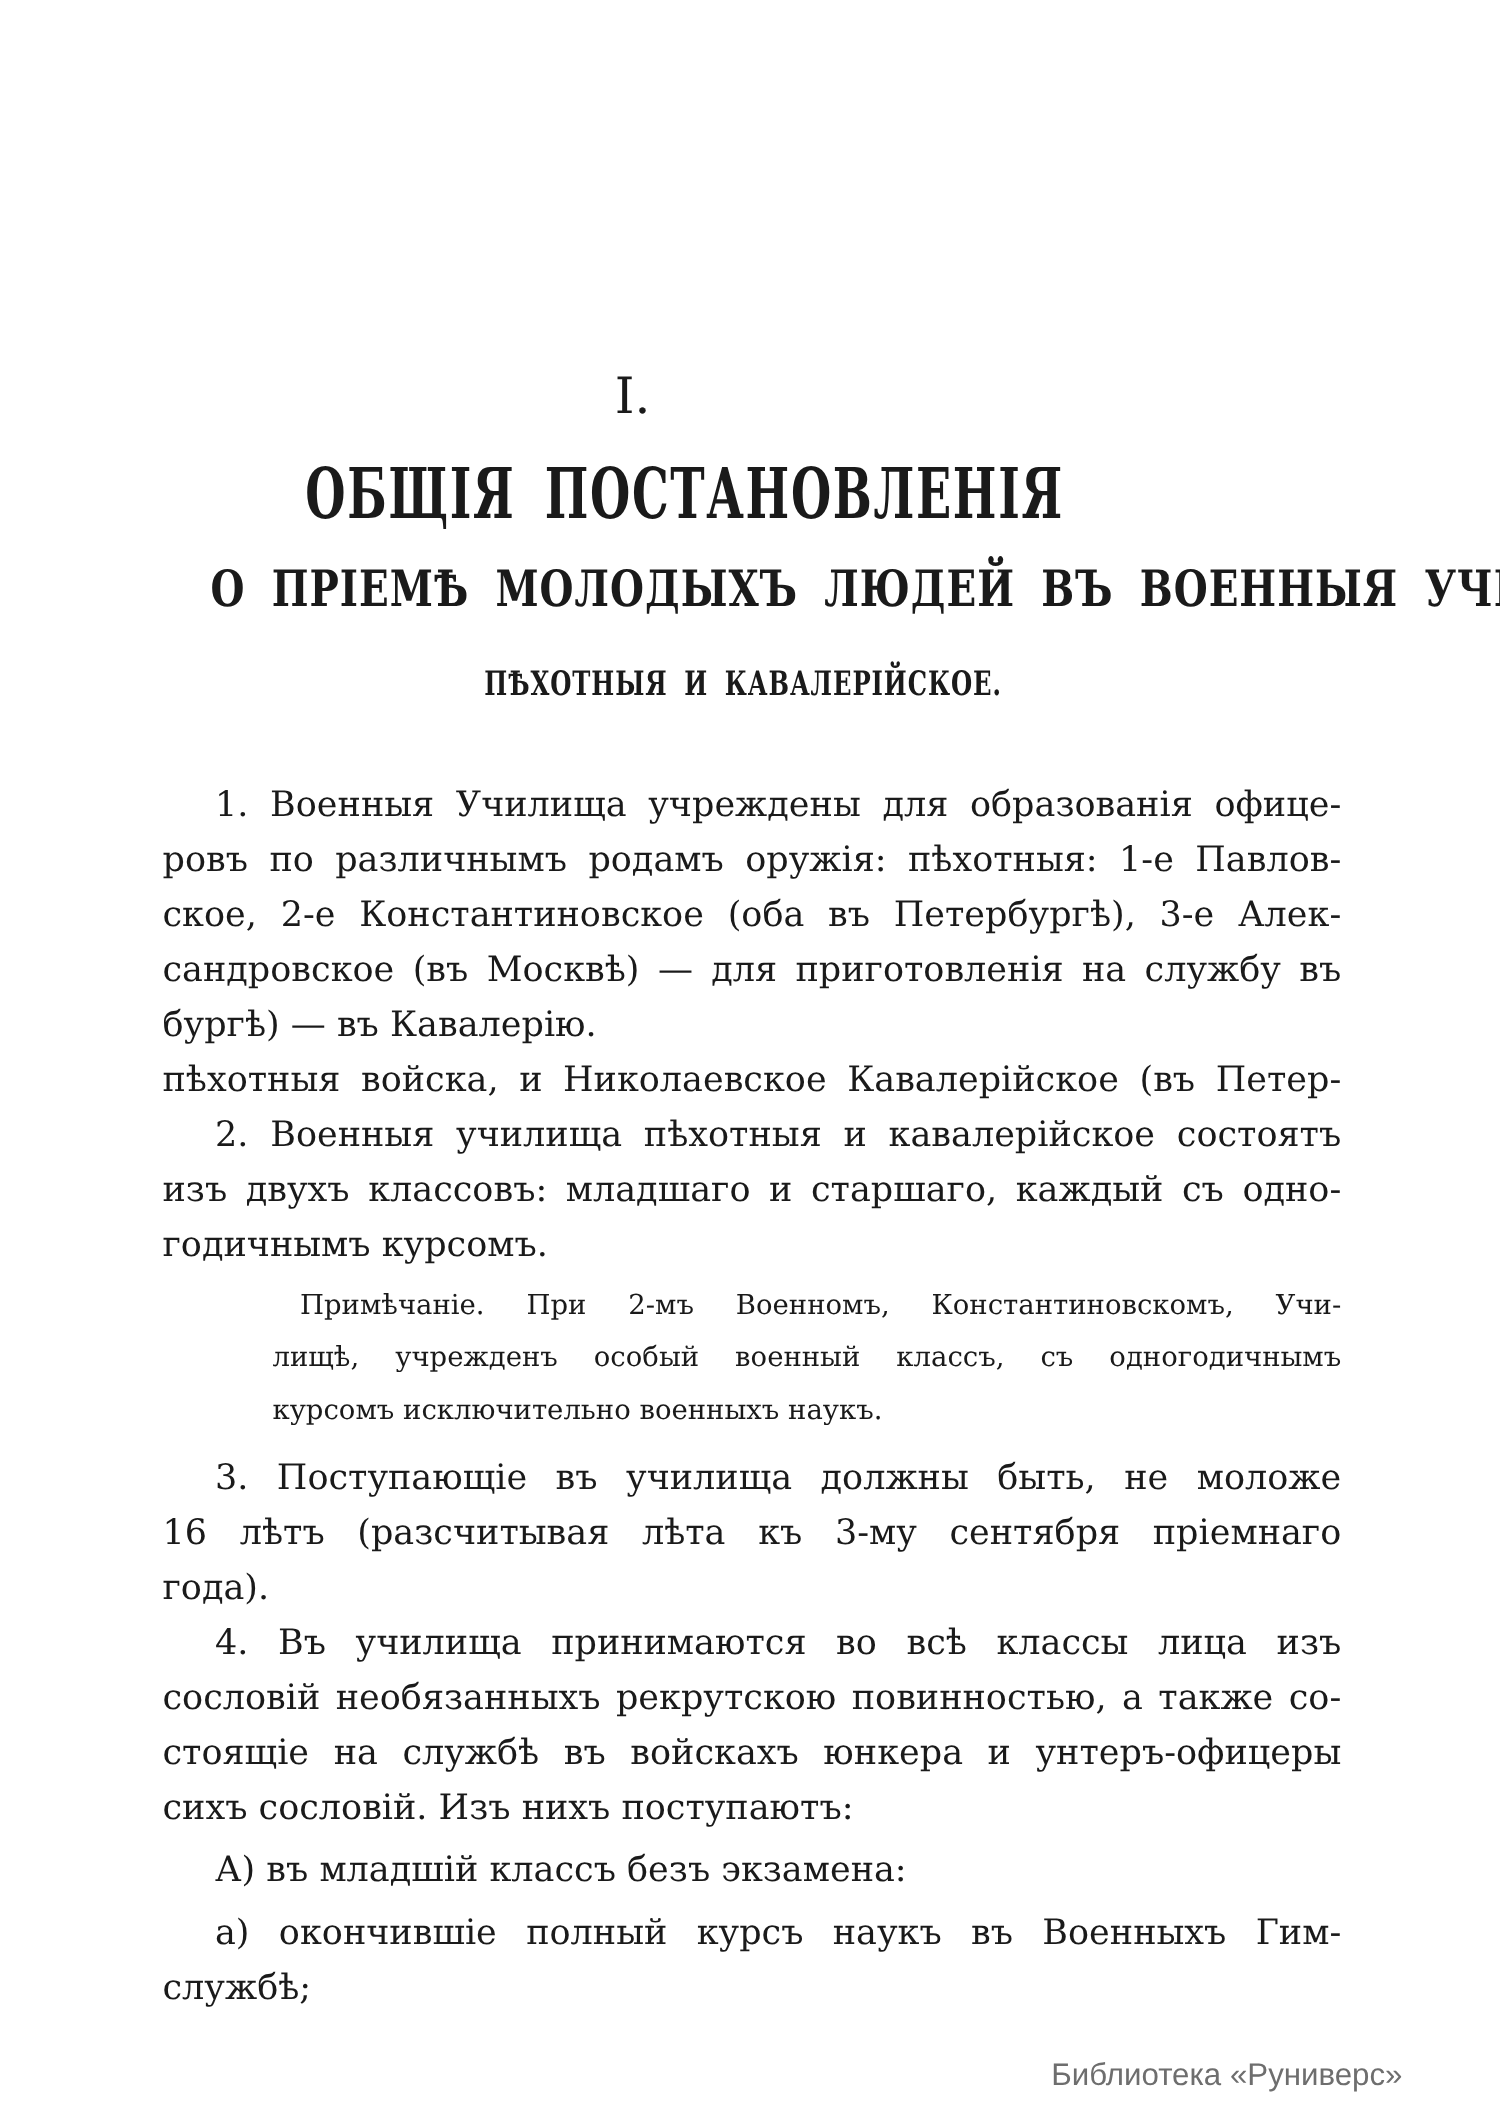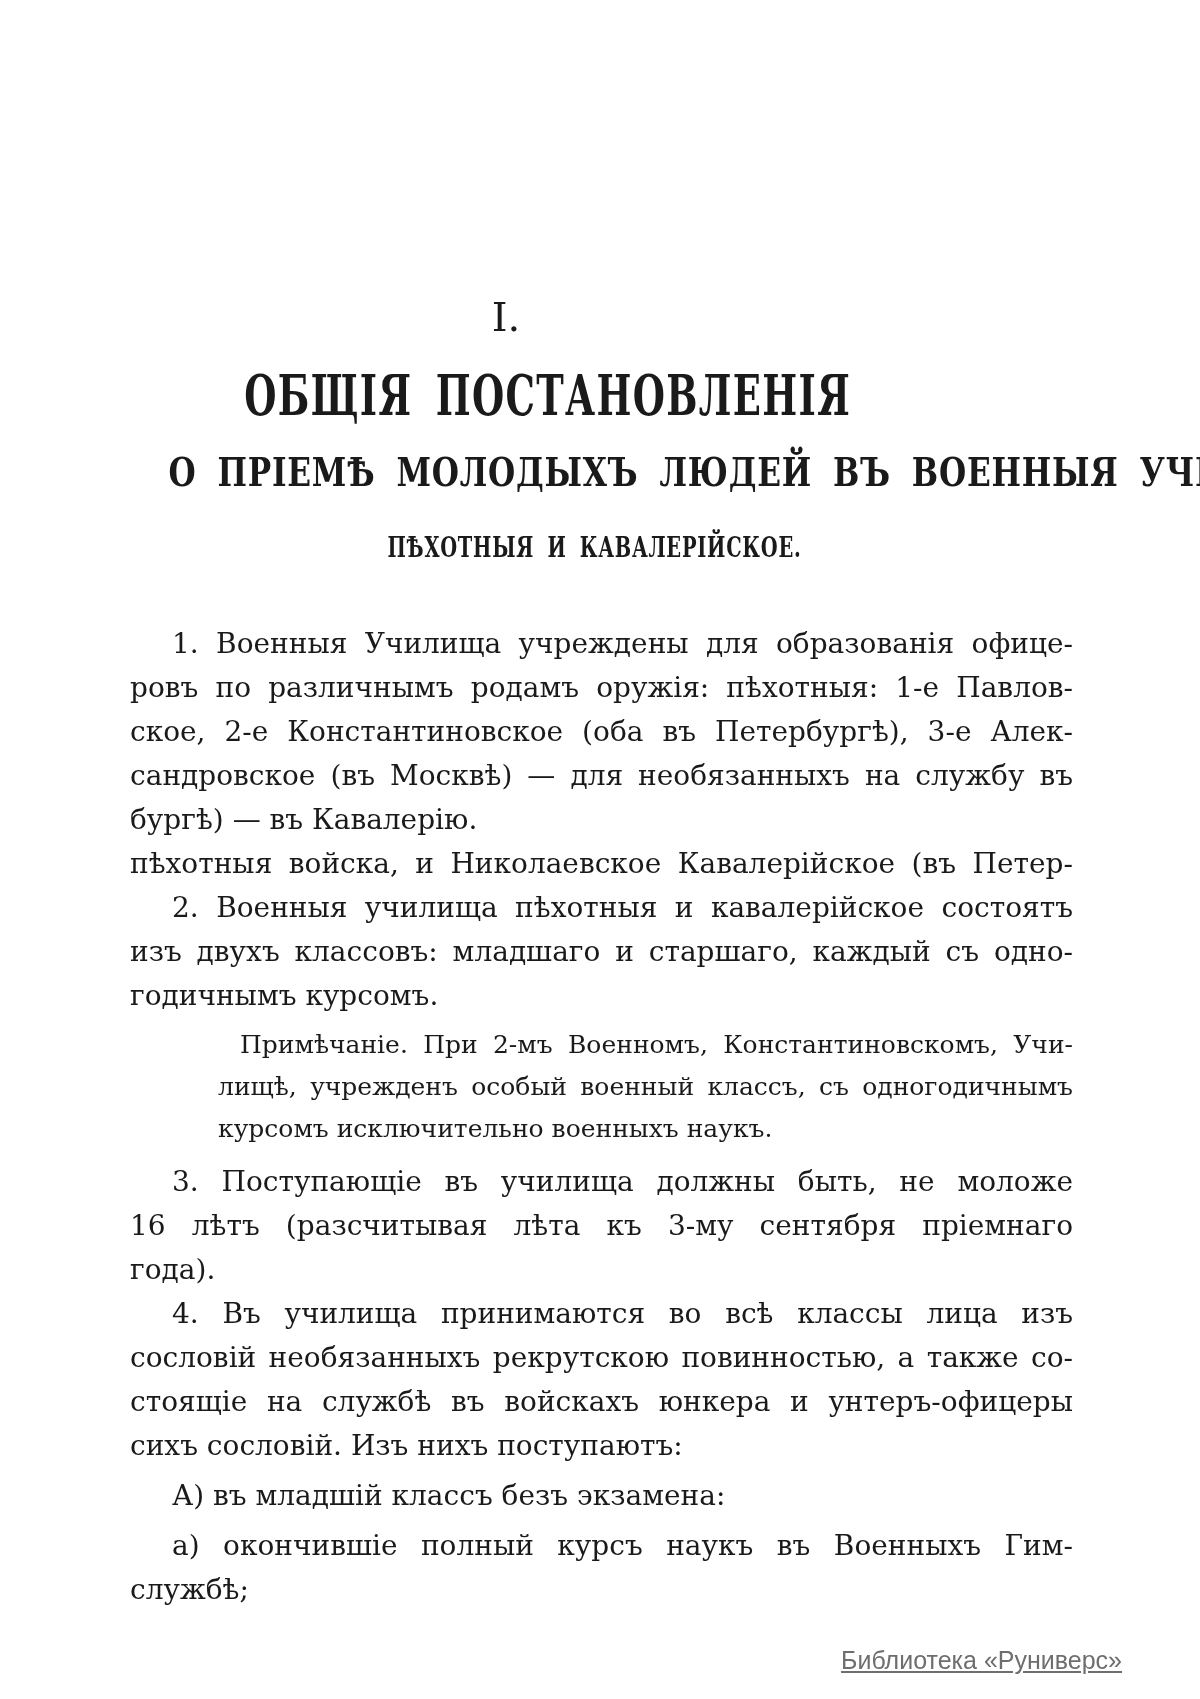--- a/index.html
+++ b/index.html
@@ -35,21 +35,21 @@
     left:130px; top:622px; width:943px;
     font-size:28px; line-height:44px;
   }
   .line { text-align:justify; text-align-last:justify; }
   .line.last { text-align-last:left; }
   .line.indent { text-indent:42px; }
   .it { }
 
   .block.note {
     margin:6px 0 10px 88px;
-    font-size:25px; line-height:42px;
+    font-size:22px; line-height:42px;
   }
   .block.note .line.indent { text-indent:22px; }
   .block.item { margin-top:6px; }
 
   #footer {
     position:absolute; top:1646px; right:78px;
     font-family:"Liberation Sans", sans-serif;
     font-size:25px;
   }
 </style>
@@ -72,21 +72,21 @@
 
   <div class="h-center" id="subtitle2">
     <span>ПѢХОТНЫЯ И КАВАЛЕРІЙСКОЕ.</span>
   </div>
 
   <div class="text-col" id="body-container">
       <div class="block para">
         <div class="line indent"><span>1. Военныя Училища учреждены для образованія офице-</span></div>
         <div class="line"><span>ровъ по различнымъ родамъ оружія: пѣхотныя: 1-е </span><span class="it">Павлов-</span></div>
         <div class="line"><span class="it">ское,</span><span> 2-е </span><span class="it">Константиновское</span><span> (оба въ Петербургѣ), 3-е </span><span class="it">Алек-</span></div>
-        <div class="line"><span class="it">сандровское</span><span> (въ Москвѣ) — для необязанныхъ на службу въ</span></div>
+        <div class="line"><span class="it">сандровское</span><span> (въ Москвѣ) — для приготовленія на службу въ</span></div>
         <div class="line last"><span>бургѣ) — въ Кавалерію.</span></div>
         <div class="line"><span>пѣхотныя войска, и </span><span class="it">Николаевское Кавалерійское</span><span> (въ Петер-</span></div>
       </div>
       <div class="block para">
         <div class="line indent"><span>2. Военныя училища пѣхотныя и кавалерійское состоятъ</span></div>
         <div class="line"><span>изъ двухъ классовъ: младшаго и старшаго, каждый съ одно-</span></div>
         <div class="line last"><span>годичнымъ курсомъ.</span></div>
       </div>
       <div class="block note">
         <div class="line indent"><span class="it">Примѣчаніе.</span><span> При 2-мъ Военномъ, Константиновскомъ, Учи-</span></div>
@@ -106,15 +106,15 @@
       </div>
       <div class="block item">
         <div class="line last indent"><span class="it">А) въ младшій классъ безъ экзамена:</span></div>
       </div>
       <div class="block item">
         <div class="line indent"><span>а) окончившіе полный курсъ наукъ въ Военныхъ Гим-</span></div>
         <div class="line last"><span>службѣ;</span></div>
       </div>
     </div>
 
-  <div id="footer" style="color: rgb(110, 110, 110); text-decoration: underline;">Библиотека «Руниверс»</div>
+  <div id="footer" style="color: rgb(110, 110, 110);">Библиотека «Руниверс»</div>
 
 </div>
 
 </body></html>

